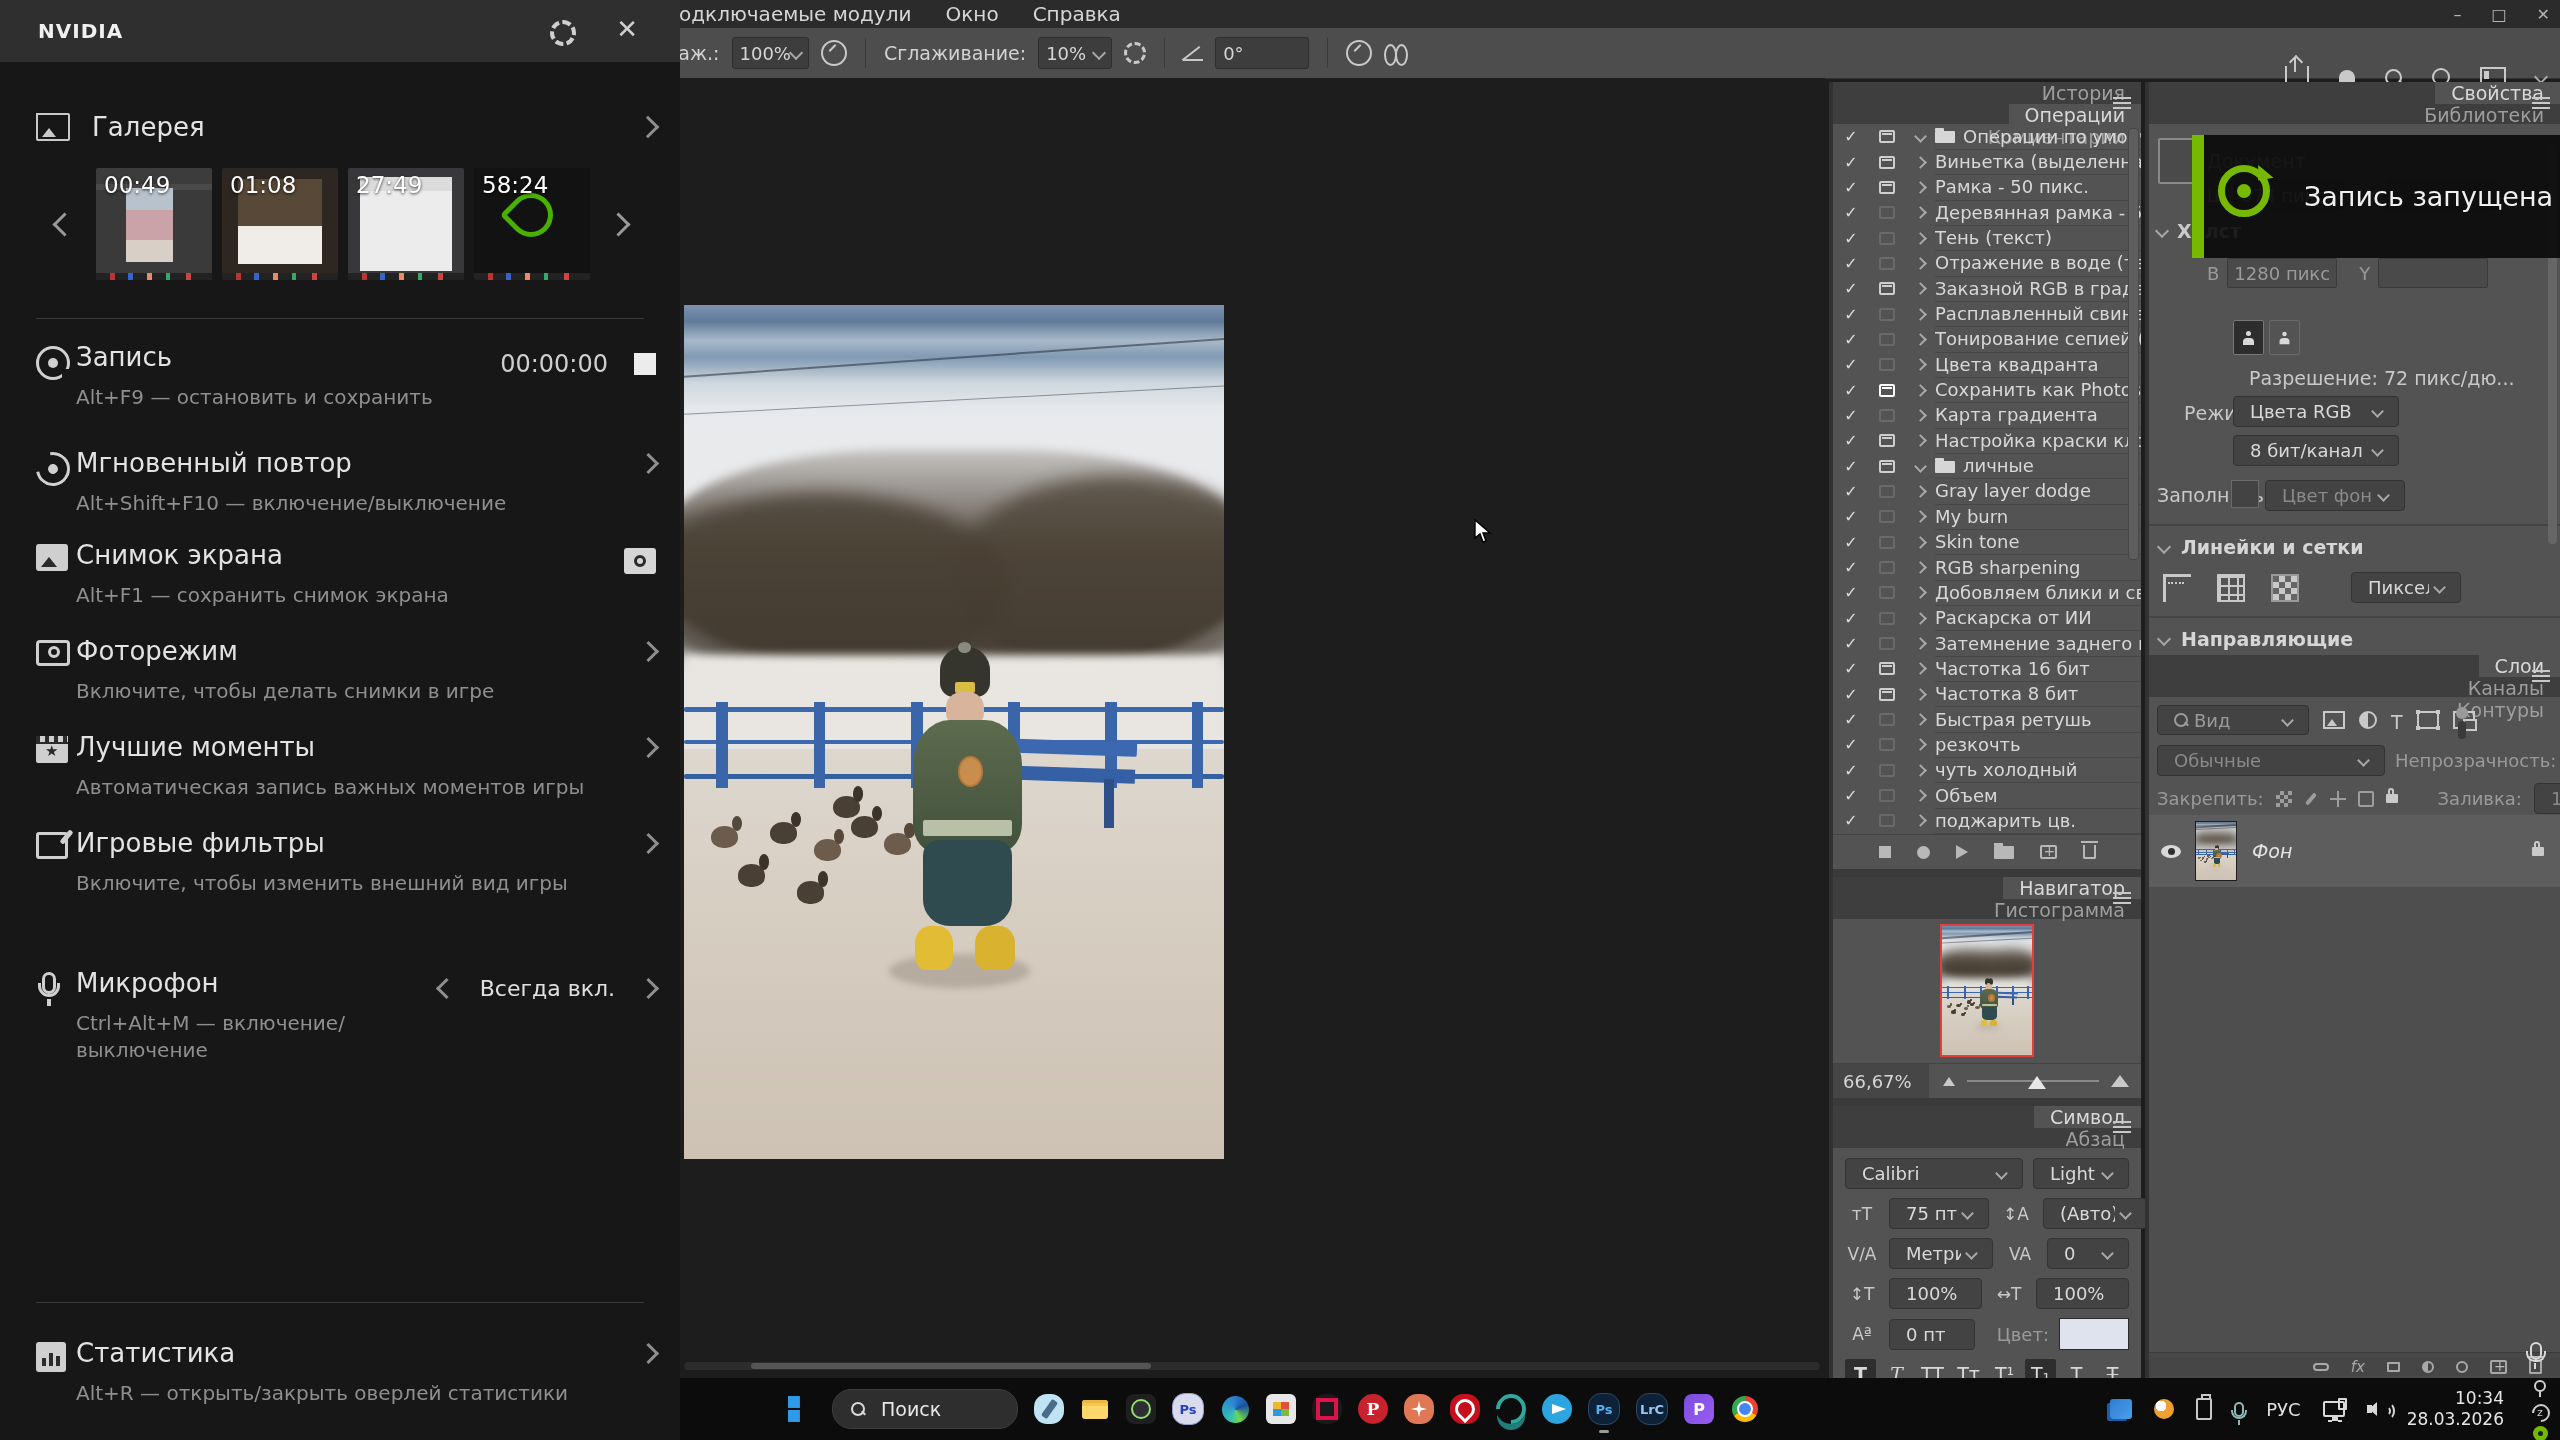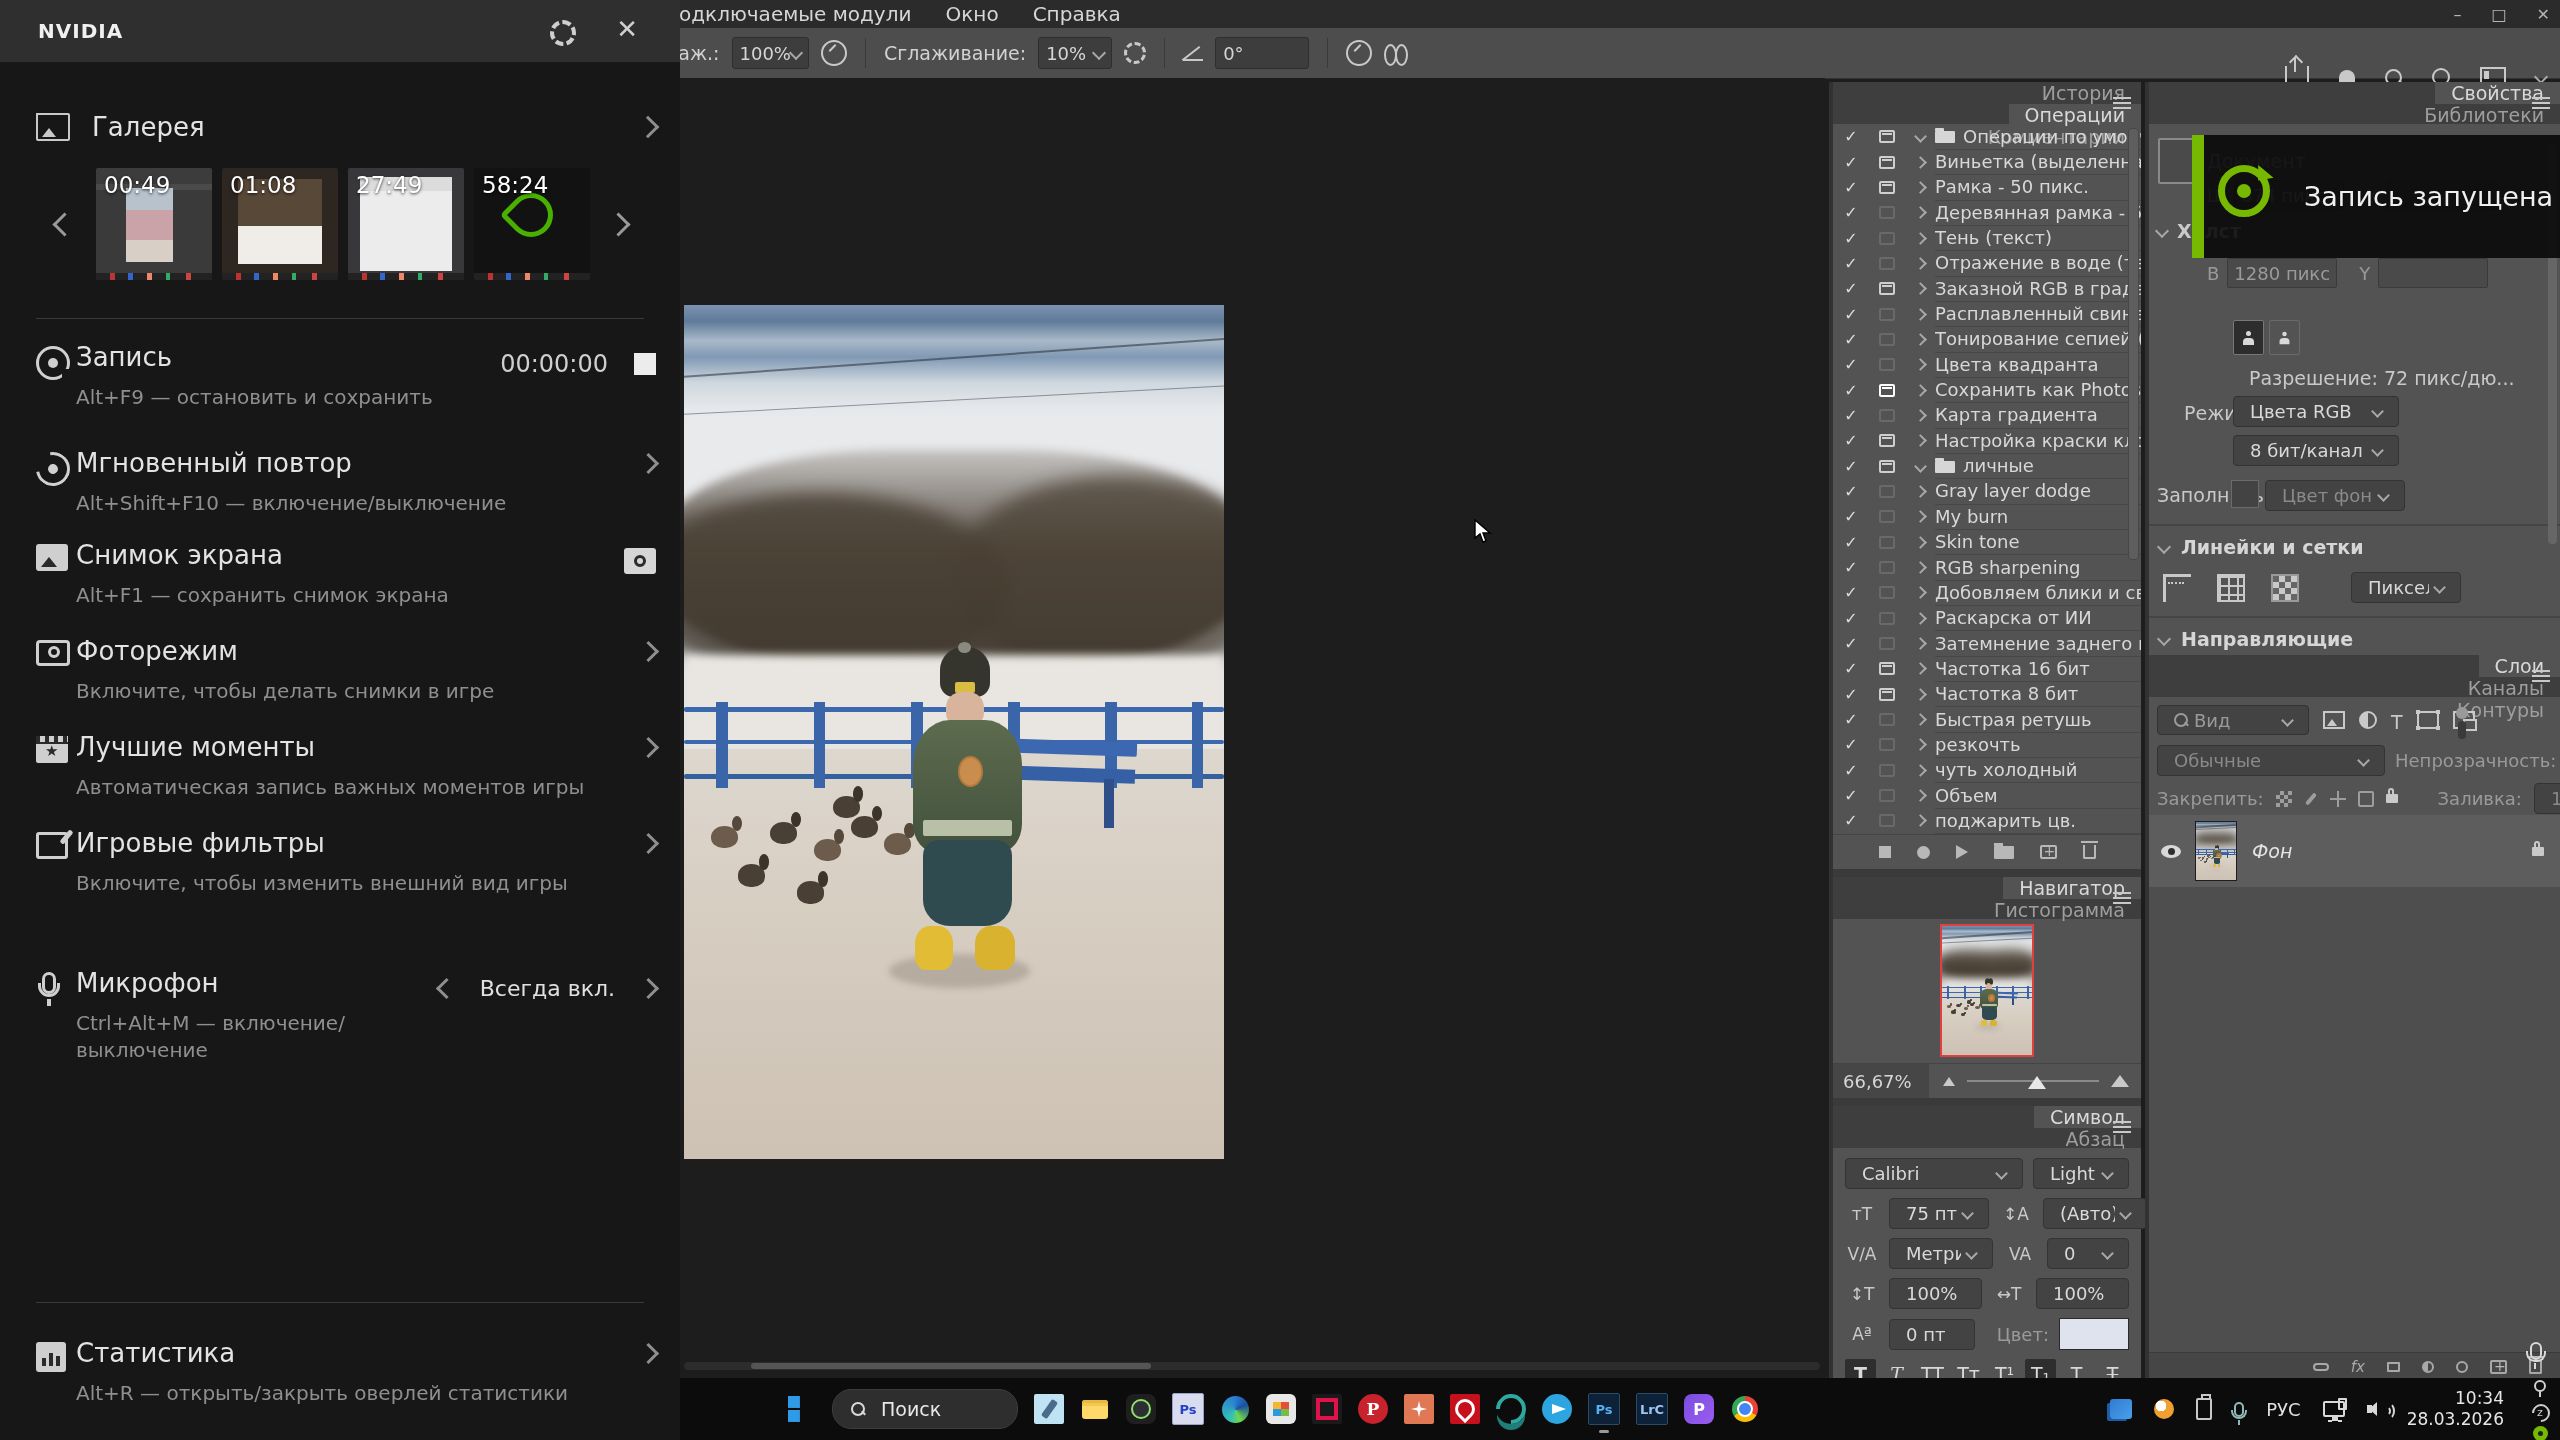--- a/index.html
+++ b/index.html
@@ -299,21 +299,21 @@
   .i-filter::after{content:"";position:absolute;right:-4px;top:-6px;width:5px;height:16px;background:#cfcfcf;transform:rotate(40deg);border-radius:2px;}
   .i-mic{width:14px;height:22px;border:3px solid #cfcfcf;border-radius:8px;position:relative;box-sizing:border-box;margin-left:6px;}
   .i-mic::before{content:"";position:absolute;left:-7px;top:8px;width:22px;height:14px;border:3px solid #cfcfcf;border-top:none;border-radius:0 0 12px 12px;box-sizing:border-box;}
   .i-mic::after{content:"";position:absolute;left:2px;top:24px;width:4px;height:7px;background:#cfcfcf;}
   .i-stats{width:30px;height:30px;background:#cfcfcf;border-radius:3px;position:relative;}
   .i-stats::after{content:"";position:absolute;left:6px;bottom:6px;width:4px;height:8px;background:#2a2a2a;box-shadow:7px 0 0 #2a2a2a,7px -5px 0 #2a2a2a,14px 0 0 #2a2a2a,14px -2px 0 #2a2a2a;}
 
   
   .taskbar{position:absolute;left:0;top:1378px;width:2560px;height:62px;background:#0c0c0c;z-index:30;}
   .tb-apps{position:absolute;left:786px;top:0;height:62px;display:flex;align-items:center;gap:16px;}
-  .tb-tile{position:relative;width:30px;height:30px;border-radius:2px;flex:none;display:flex;align-items:center;justify-content:center;}
+  .tb-tile{position:relative;width:30px;height:30px;border-radius:13px;flex:none;display:flex;align-items:center;justify-content:center;}
   .tile-text{font-size:13px;font-weight:bold;}
   .tile-dot{position:absolute;left:10px;bottom:-9px;width:10px;height:3px;border-radius:2px;background:#9a9a9a;}
   .tb-start{background:transparent;}
   .tb-start::before{content:"";width:26px;height:26px;background:conic-gradient(#33a1e8 0 25%,#2a8fd4 0 50%,#45b3f0 0 75%,#2a8fd4 0);clip-path:polygon(0 0,46% 0,46% 46%,0 46%,0 54%,46% 54%,46% 100%,0 100%,0 0, 100% 0) ;background:#2f9be8;
     -webkit-mask:linear-gradient(#000 0 0) 0 0/46% 46% no-repeat,linear-gradient(#000 0 0) 100% 0/46% 46% no-repeat,linear-gradient(#000 0 0) 0 100%/46% 46% no-repeat,linear-gradient(#000 0 0) 100% 100%/46% 46% no-repeat;
     mask:linear-gradient(#000 0 0) 0 0/46% 46% no-repeat,linear-gradient(#000 0 0) 100% 0/46% 46% no-repeat,linear-gradient(#000 0 0) 0 100%/46% 46% no-repeat,linear-gradient(#000 0 0) 100% 100%/46% 46% no-repeat;}
   .tb-searchpill{position:relative;height:38px;min-width:148px;border-radius:19px;background:#2e2e2e;border:1px solid #3d3d3d;display:flex;align-items:center;padding:0 18px;gap:10px;flex:none;}
   .tb-searchpill .mag{border-color:#d9d9d9;} .tb-searchpill .mag::after{background:#d9d9d9;}
   .tb-search-label{font-size:19px;color:#e8e8e8;}
   [data-cls="pencil"]{background:#bfe3f2;} 

